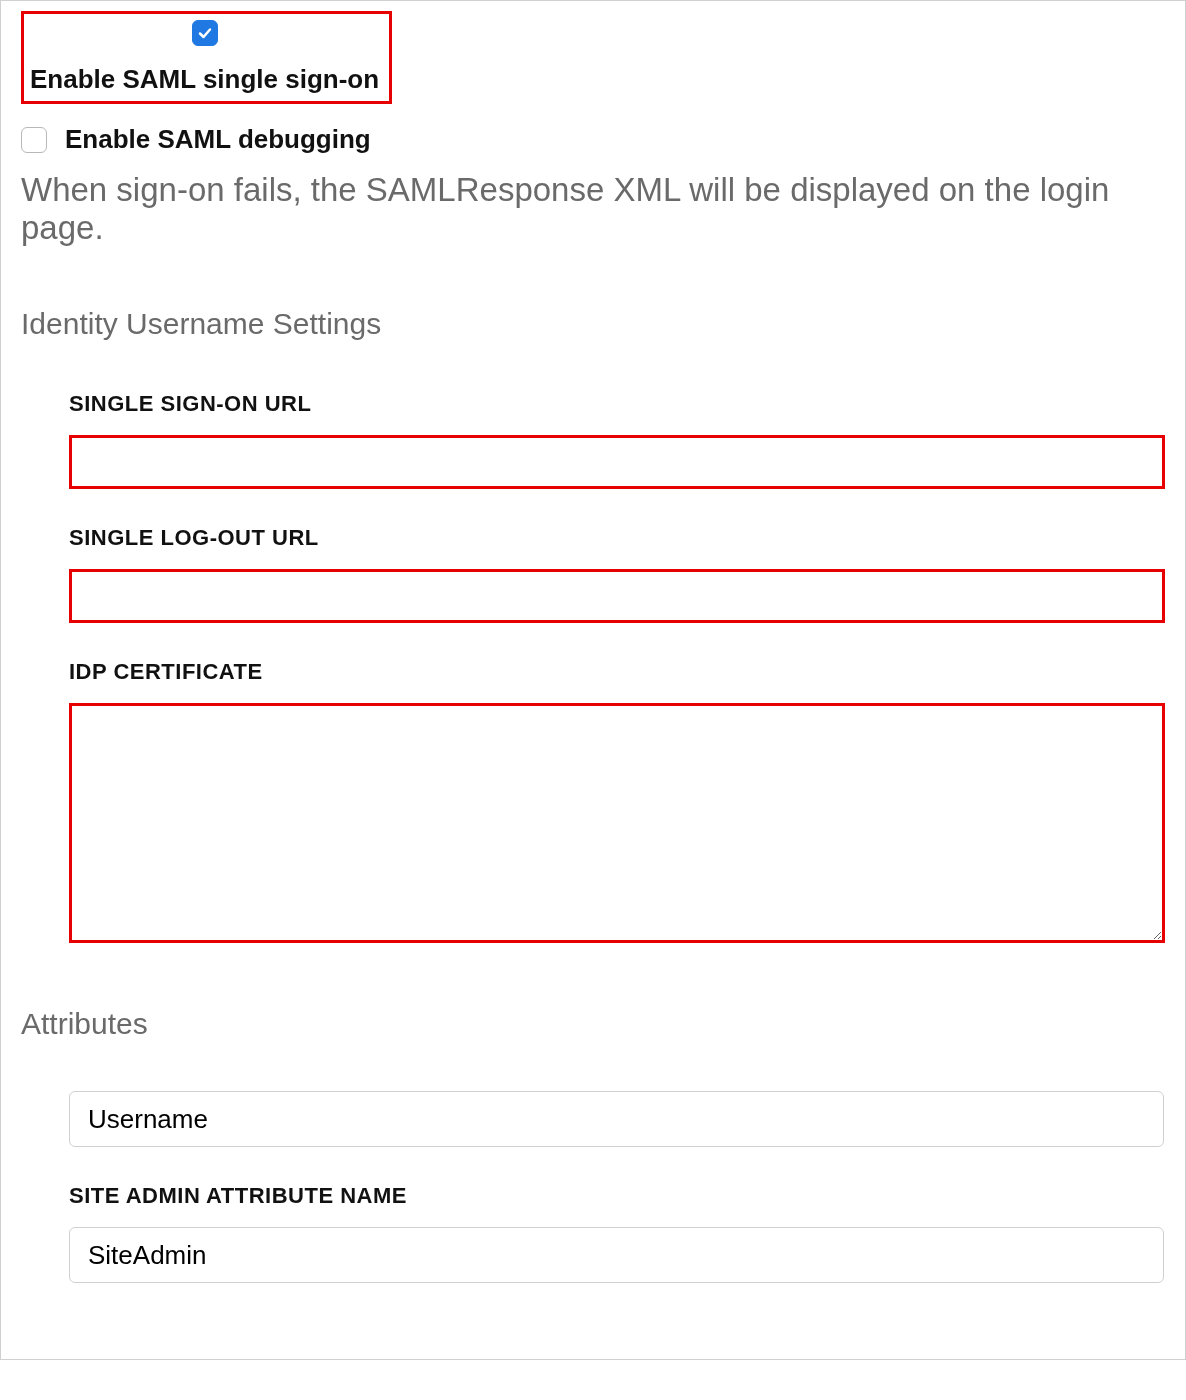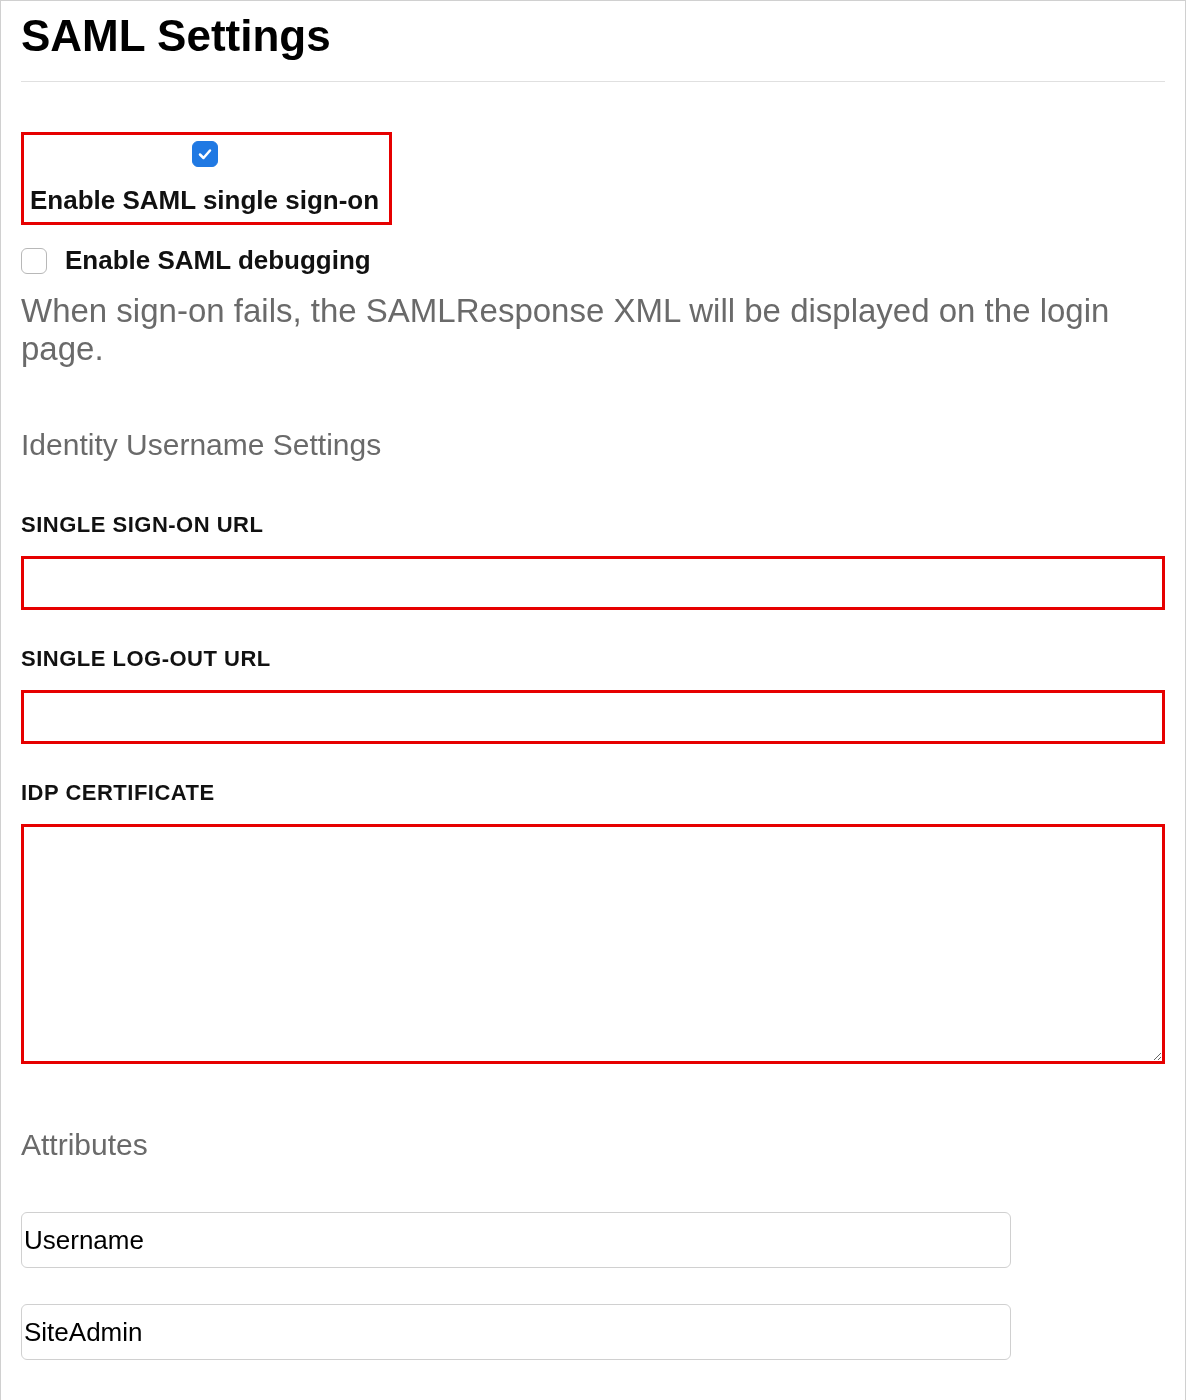--- a/index.html
+++ b/index.html
@@ -77,20 +77,21 @@
       margin-bottom: 60px;
     }
     .section-heading {
       font-size: 30px;
       font-weight: 400;
       color: #6a6a6a;
       margin-bottom: 50px;
     }
     .field-group {
       margin-bottom: 36px;
+      margin-left: 48px;
     }
     .field-label {
       font-size: 22px;
       font-weight: 700;
       color: #111;
       letter-spacing: 0.5px;
       margin-bottom: 18px;
       display: block;
     }
     .text-input {
@@ -119,36 +120,35 @@
       resize: both;
     }
     .textarea-input.highlighted {
       border: 3px solid #e60000;
       border-radius: 0;
     }
     .attributes-section {
       margin-top: 60px;
     }
     .attributes-input {
-      width: 990px;
+      width: 1095px;
       height: 56px;
       border: 1px solid #d0d0d0;
       border-radius: 6px;
-      padding: 10px 2px;
+      padding: 10px 18px;
       font-size: 26px;
       font-family: inherit;
       background: #fff;
     }
   </style>
 </head>
 <body>
 
 <div class="container">
   <div class="inner">
-    <h1 class="page-title">SAML Settings</h1>
 
     
     <div class="checkbox-row highlighted">
       <div class="checkbox checked">
         <svg viewBox="0 0 16 16" fill="none">
           <path d="M3 8.5L6.5 12L13 4.5" stroke="#ffffff" stroke-width="2.5" stroke-linecap="round" stroke-linejoin="round"></path>
         </svg>
       </div>
       <span class="checkbox-label">Enable SAML single sign-on</span>
     </div>
@@ -182,18 +182,19 @@
 
     
     <div class="attributes-section">
       <h2 class="section-heading">Attributes</h2>
 
       <div class="field-group">
         <input type="text" class="attributes-input" value="Username" style="">
       </div>
 
       <div class="field-group">
+        <label class="field-label">SITE ADMIN ATTRIBUTE NAME</label>
         <input type="text" class="attributes-input" value="SiteAdmin" style="">
       </div>
     </div>
 
   </div>
 </div>
 
 </body></html>

